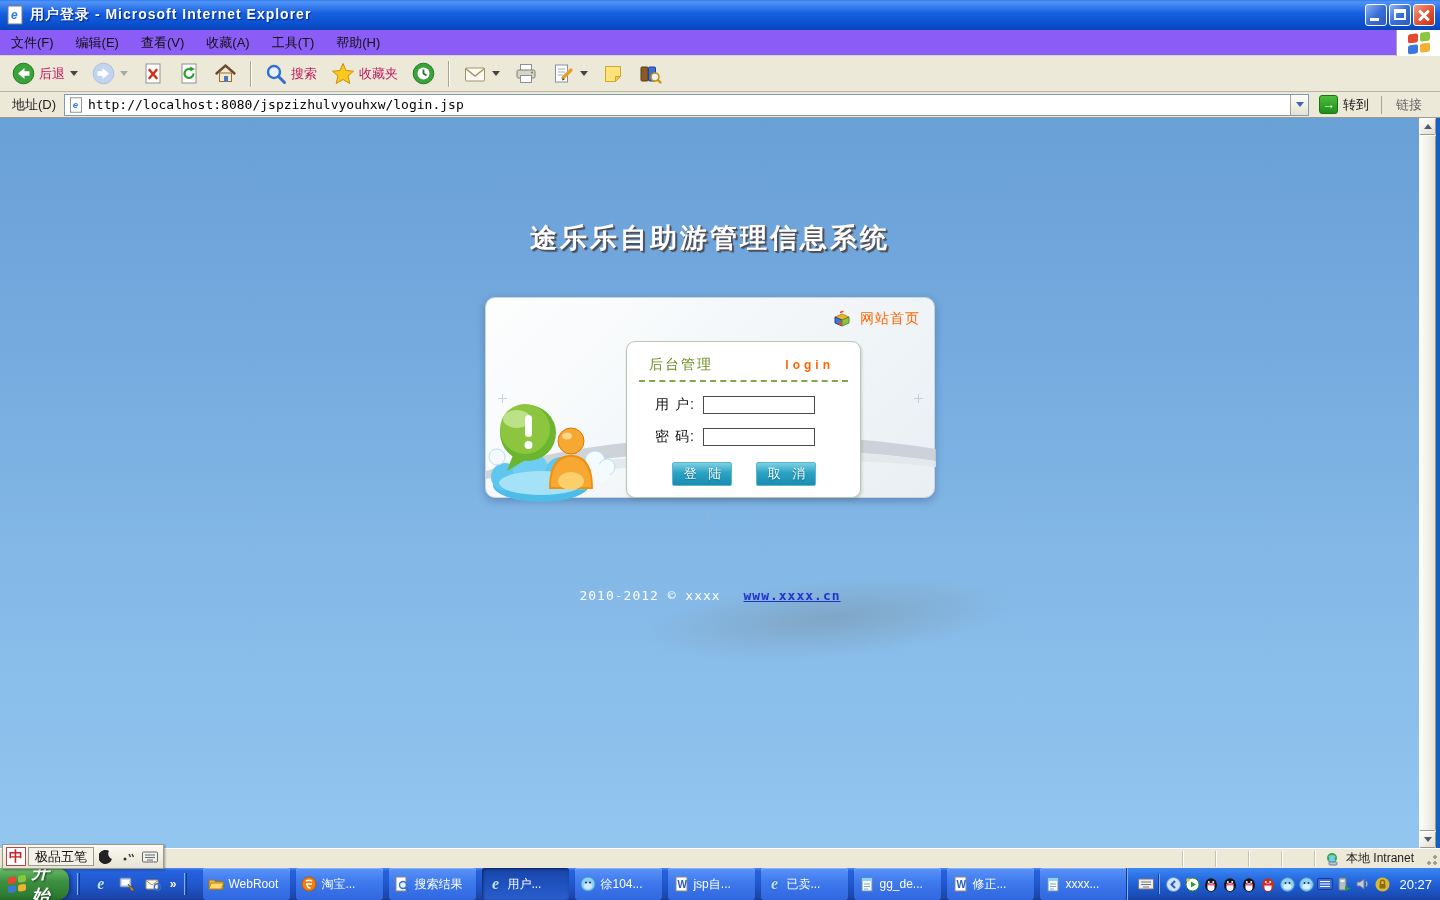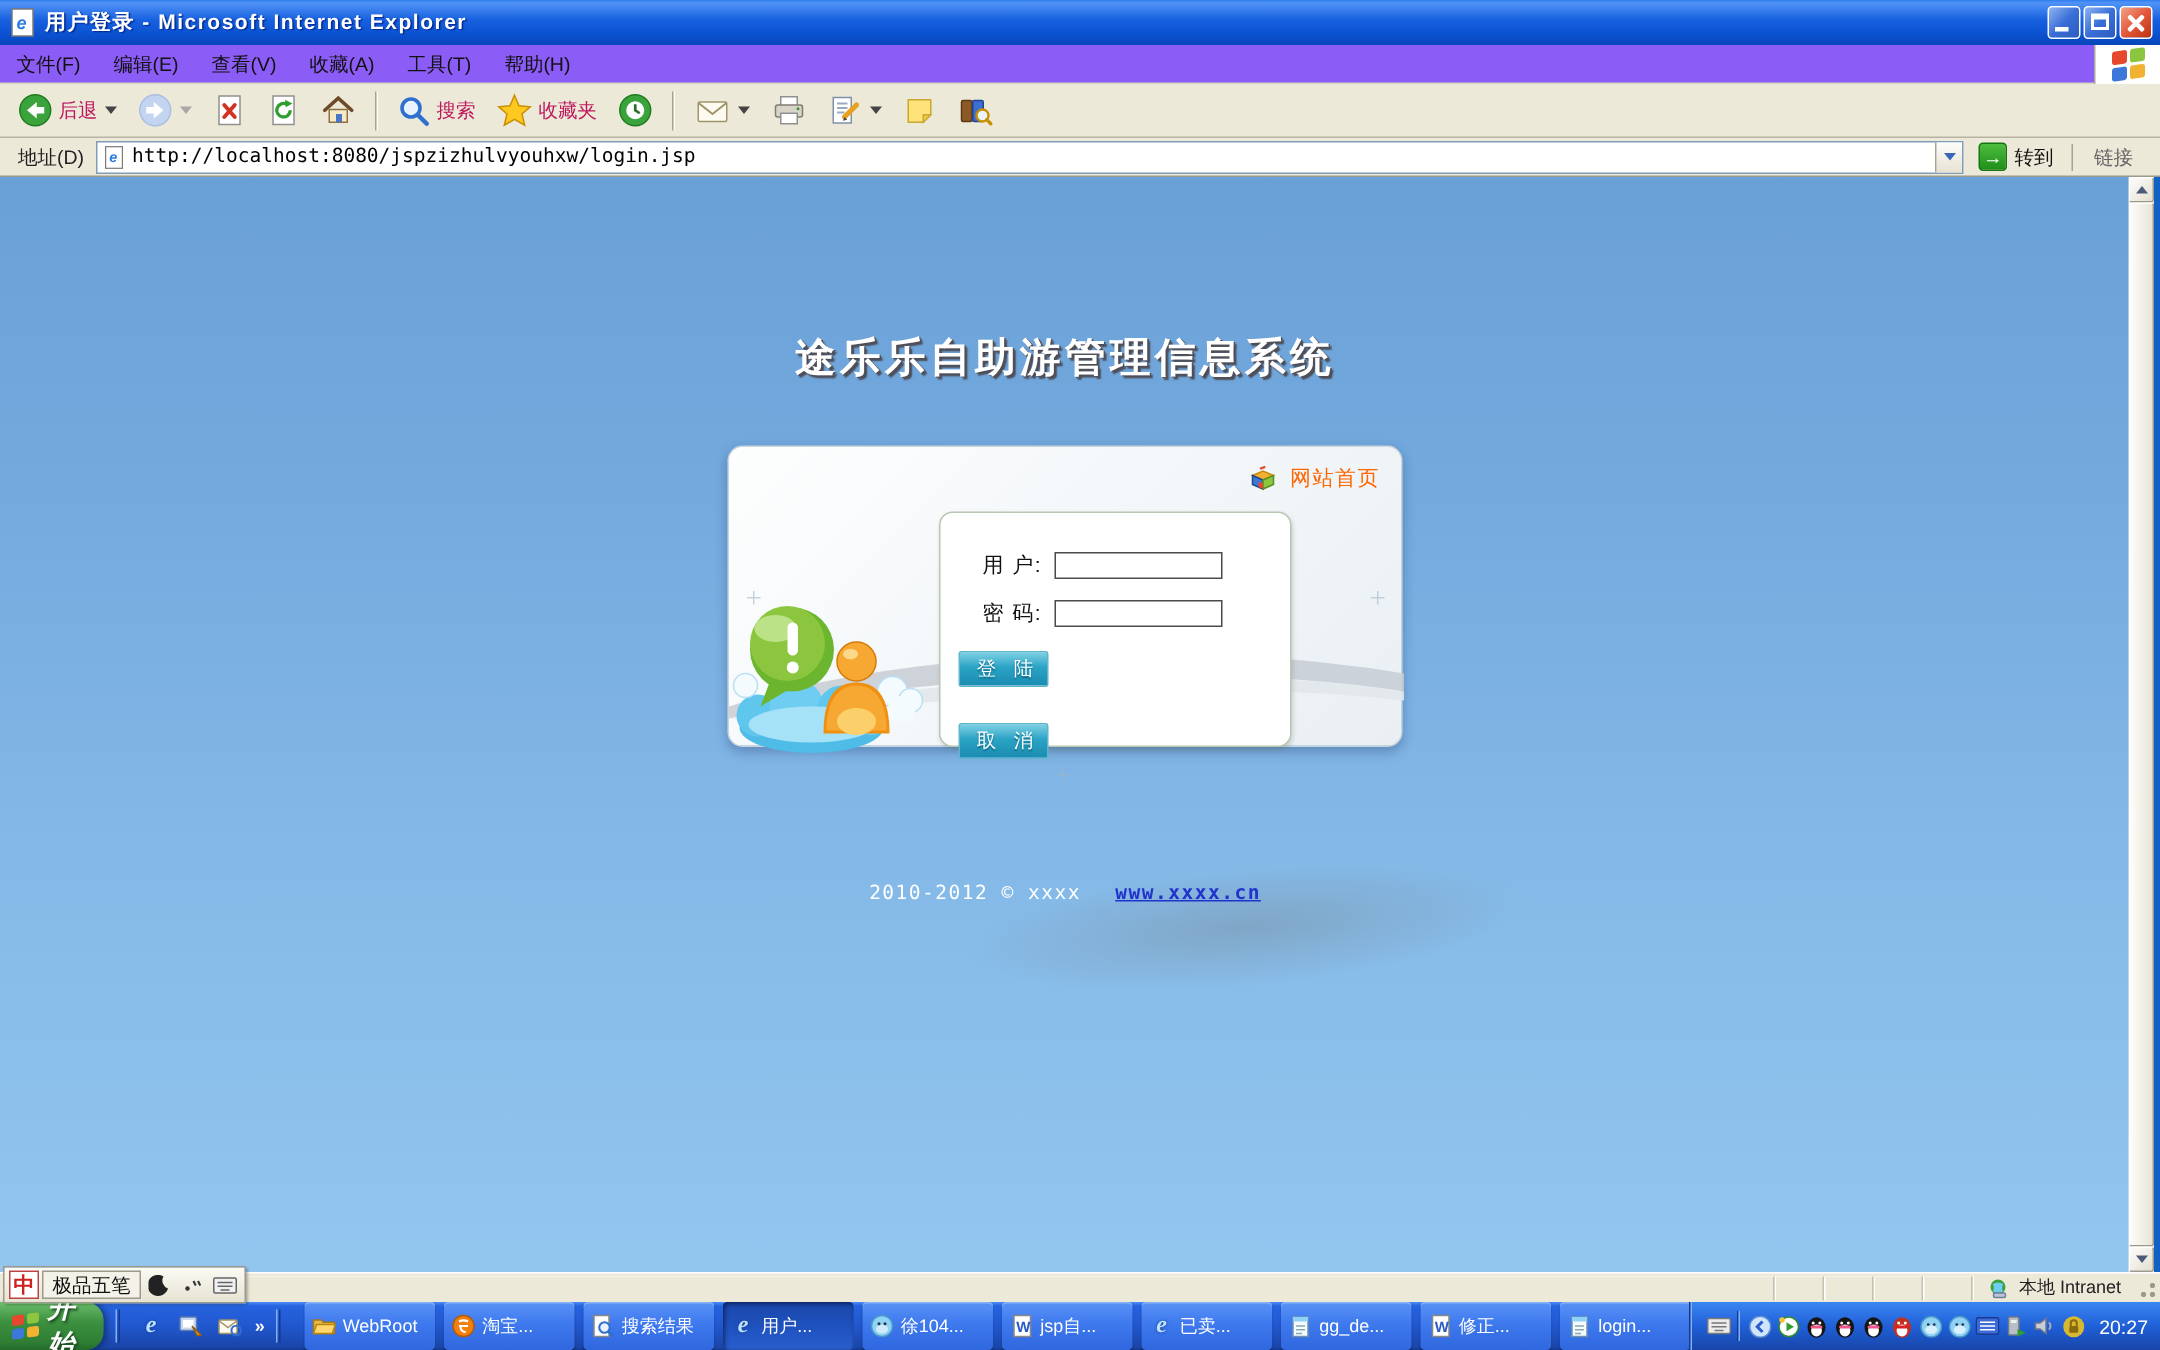--- a/index.html
+++ b/index.html
@@ -81,21 +81,21 @@
   .card-swoosh{position:absolute;left:0;bottom:18px;width:450px;height:70px;pointer-events:none;}
   .login-box{position:absolute;left:140px;top:43px;width:235px;height:157px;background:#fff;
     border:1px solid #B9C6B4;border-radius:9px;box-shadow:1px 2px 3px rgba(90,110,90,.25);padding:12px 12px 0 12px;}
   .lb-head{display:flex;align-items:baseline;justify-content:space-between;padding:2px 14px 6px 10px;
     border-bottom:2px dashed #7FA84B;}
   .lb-title{color:#6B8E23;font-size:14px;letter-spacing:2px;}
   .lb-sub{color:#FF6600;font-size:12px;font-weight:bold;letter-spacing:4px;}
   .lb-row{display:flex;align-items:center;margin:14px 0 0 16px;}
   .lb-row label{font-size:14px;color:#111;letter-spacing:1px;width:48px;}
   .lb-row input{width:112px;height:18px;border:1px solid #4A4A4A;background:#fff;font-size:12px;padding:0 2px;outline:none;}
-  .lb-btns{display:flex;justify-content:center;gap:24px;margin-top:16px;flex-direction:column;}
+  .lb-btns{display:flex;justify-content:center;gap:24px;margin-top:16px;}
   .lb-btns button{width:60px;height:24px;border:1px solid #5CB6CE;border-radius:2px;color:#fff;
     font-size:13px;letter-spacing:4px;cursor:pointer;
     background:linear-gradient(180deg,#7ED0E4 0%,#2AA3C4 45%,#1B8CB0 100%);
     text-shadow:0 1px 1px #0F6A86;padding-left:6px;}
   .mascot{position:absolute;left:-3px;bottom:-8px;width:140px;height:108px;}
   .page-footer{position:absolute;top:470px;left:0;width:1420px;text-align:center;
     font-family:"DejaVu Sans Mono","Liberation Mono",monospace;font-size:13px;color:#fff;letter-spacing:1px;}
   .page-footer a{color:#2233CC;font-weight:bold;text-decoration:underline;margin-left:14px;cursor:pointer;}
 
   
@@ -339,20 +339,24 @@
       </svg>
       <span>网站首页</span>
     </div>
 
     <svg class="card-swoosh" viewBox="0 0 450 70" preserveAspectRatio="none">
       <path d="M0 62 C120 22 320 18 450 40 L450 52 C320 32 120 40 0 70 Z" fill="#C7CDD3" opacity="0.85"></path>
       <path d="M0 70 C140 40 330 34 450 52 L450 58 C330 44 140 52 0 76 Z" fill="#E2E7EB" opacity="0.9"></path>
     </svg>
 
     <div class="login-box">
+      <div class="lb-head">
+        <span class="lb-title">后台管理</span>
+        <span class="lb-sub">login</span>
+      </div>
       <div class="lb-row">
         <label>用  户:</label>
         <input type="text" value="" style="">
       </div>
       <div class="lb-row">
         <label>密  码:</label>
         <input type="password" value="" style="">
       </div>
       <div class="lb-btns">
         <button>登 陆</button>
@@ -555,21 +559,21 @@
       <span class="tlabel">修正...</span>
     </div>
     <div class="task">
       <span class="ticon">
         <svg width="16" height="16" viewBox="0 0 16 16">
             <rect x="3" y="2" width="10" height="13" fill="#F4FAFE" stroke="#7090B0"></rect>
             <rect x="3" y="2" width="10" height="3" fill="#8FD2F5"></rect>
             <path d="M5 8 H11 M5 10.5 H11 M5 13 H9" stroke="#8AA" stroke-width="1"></path>
           </svg>
       </span>
-      <span class="tlabel">login...</span>
+      <span class="tlabel">xxxx...</span>
     </div>
   </div>
 
   <div class="tray">
     <span class="tray-ico">
       <svg width="16" height="12" viewBox="0 0 16 12">
           <rect x="0.5" y="1" width="15" height="10" rx="1" fill="#ECECEC" stroke="#777"></rect>
           <path d="M3 4 H13 M3 6.5 H13 M5 9 H11" stroke="#777" stroke-width="1"></path>
         </svg>
     </span>

